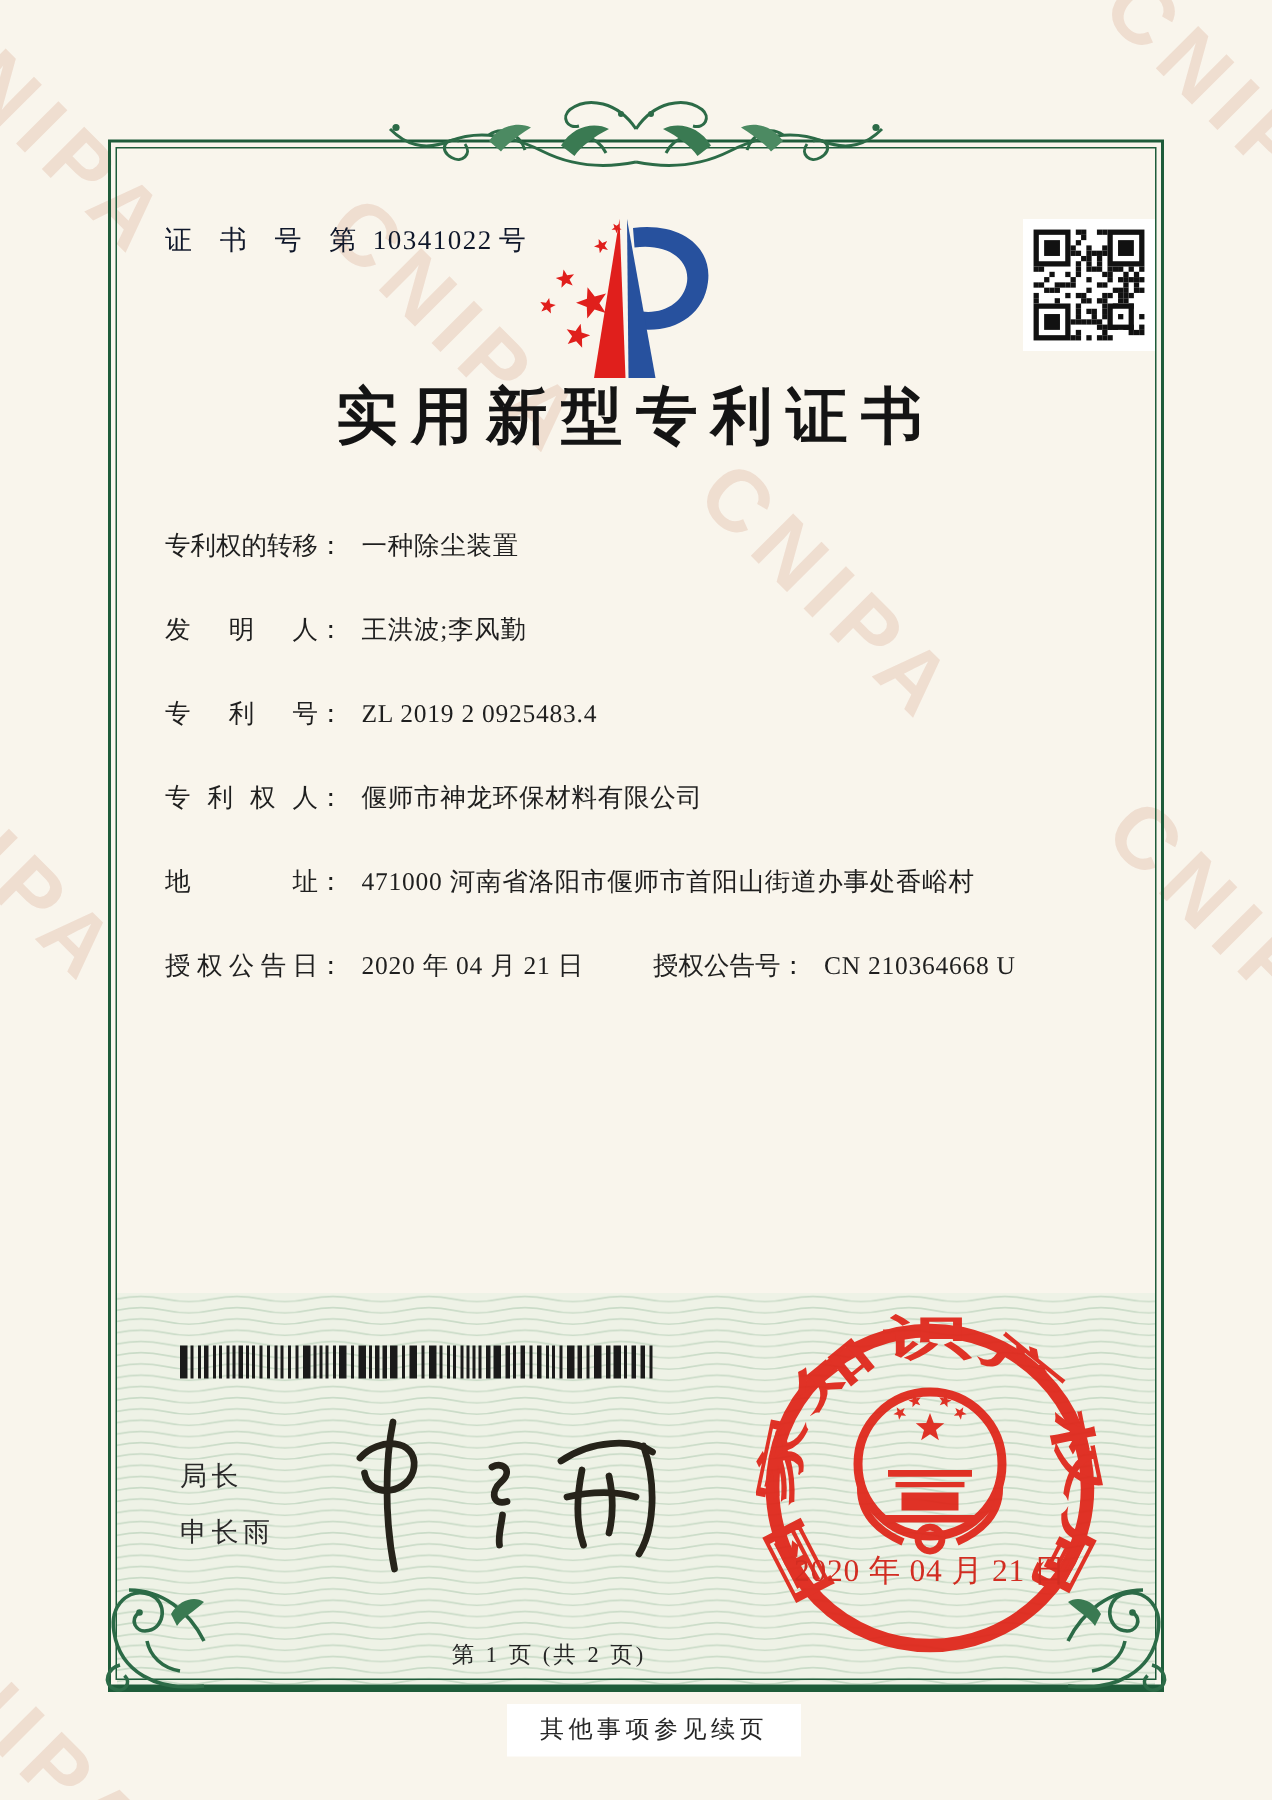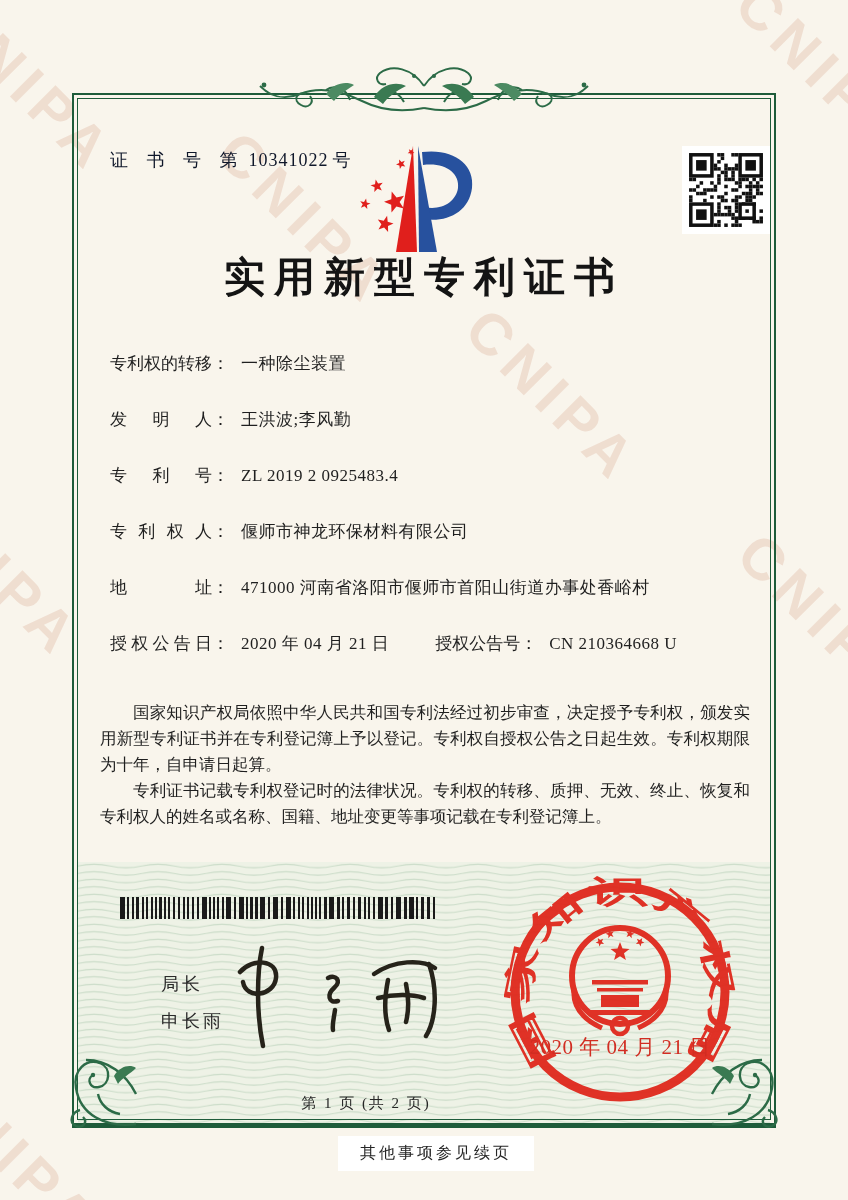--- a/index.html
+++ b/index.html
@@ -79,21 +79,21 @@
   .barcode{
     position:absolute;left:120px;top:897px;width:322px;height:22px;
     display:flex;align-items:stretch;
   }
   .barcode i{display:block;height:100%;}
 
   
   .signoff{
     position:absolute;left:120px;top:966px;
     font-family:"Liberation Sans","DejaVu Sans",sans-serif;
-    font-size:18px;letter-spacing:3px;color:#2a2a2a;line-height:37px;margin-left:41px;
+    font-size:18px;letter-spacing:3px;color:#2a2a2a;line-height:37px;
   }
   .signature{position:absolute;left:228px;top:938px;width:215px;height:112px;}
 
   
   .seal{position:absolute;left:504px;top:876px;width:232px;height:232px;opacity:0.93;}
 
   
   .page-info{
     position:absolute;left:0;top:1094px;width:732px;text-align:center;
     font-size:15px;letter-spacing:2px;color:#262626;
@@ -348,24 +348,20 @@
       <span class="flabel">专利权人</span><span class="fcolon">：</span><span class="fvalue">偃师市神龙环保材料有限公司</span>
     </div>
     <div class="field-row">
       <span class="flabel">地址</span><span class="fcolon">：</span><span class="fvalue">471000 河南省洛阳市偃师市首阳山街道办事处香峪村</span>
     </div>
     <div class="field-row grant-row">
       <span class="pair1"><span class="flabel">授权公告日</span><span class="fcolon">：</span><span class="fvalue">2020 年 04 月 21 日</span></span><span class="pair2"><span>授权公告号</span><span class="fcolon">：</span><span class="fvalue">CN 210364668 U</span></span>
     </div>
   </div>
 
-  <div class="body-text">
-    <p>国家知识产权局依照中华人民共和国专利法经过初步审查，决定授予专利权，颁发实用新型专利证书并在专利登记簿上予以登记。专利权自授权公告之日起生效。专利权期限为十年，自申请日起算。</p>
-    <p>专利证书记载专利权登记时的法律状况。专利权的转移、质押、无效、终止、恢复和专利权人的姓名或名称、国籍、地址变更等事项记载在专利登记簿上。</p>
-  </div>
 
   <div class="barcode" id="barcode">
       <i style="width: 5px; margin-right: 2px; background: rgb(26, 26, 26);"></i>
       <i style="width: 2px; margin-right: 3px; background: rgb(26, 26, 26);"></i>
       <i style="width: 2px; margin-right: 2px; background: rgb(26, 26, 26);"></i>
       <i style="width: 3px; margin-right: 3px; background: rgb(26, 26, 26);"></i>
       <i style="width: 2px; margin-right: 2px; background: rgb(26, 26, 26);"></i>
       <i style="width: 2px; margin-right: 3px; background: rgb(26, 26, 26);"></i>
       <i style="width: 2px; margin-right: 2px; background: rgb(26, 26, 26);"></i>
       <i style="width: 2px; margin-right: 2px; background: rgb(26, 26, 26);"></i>

